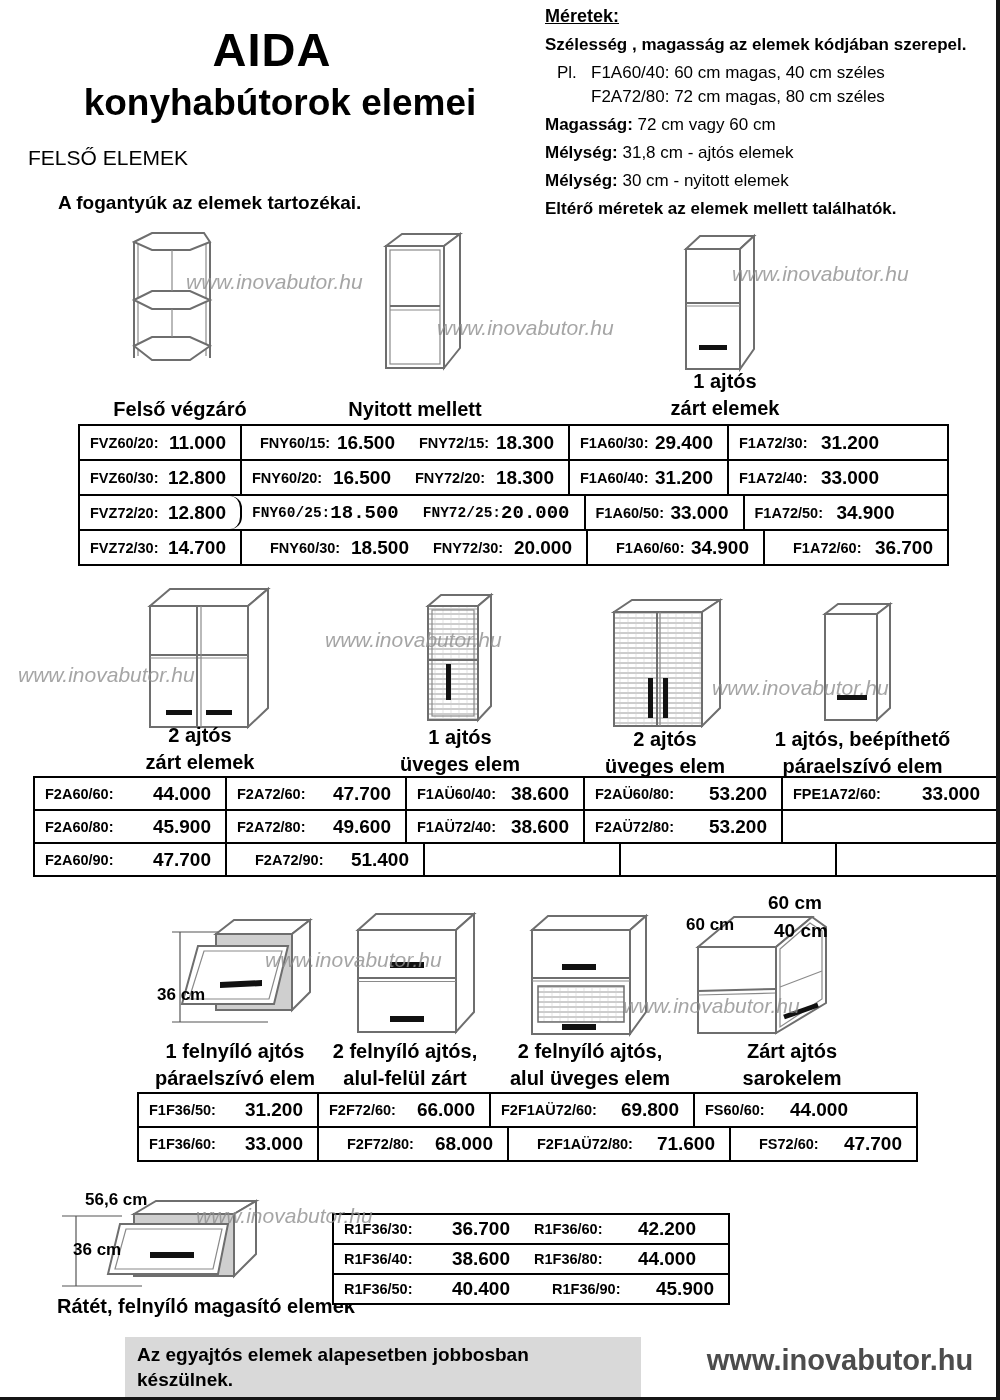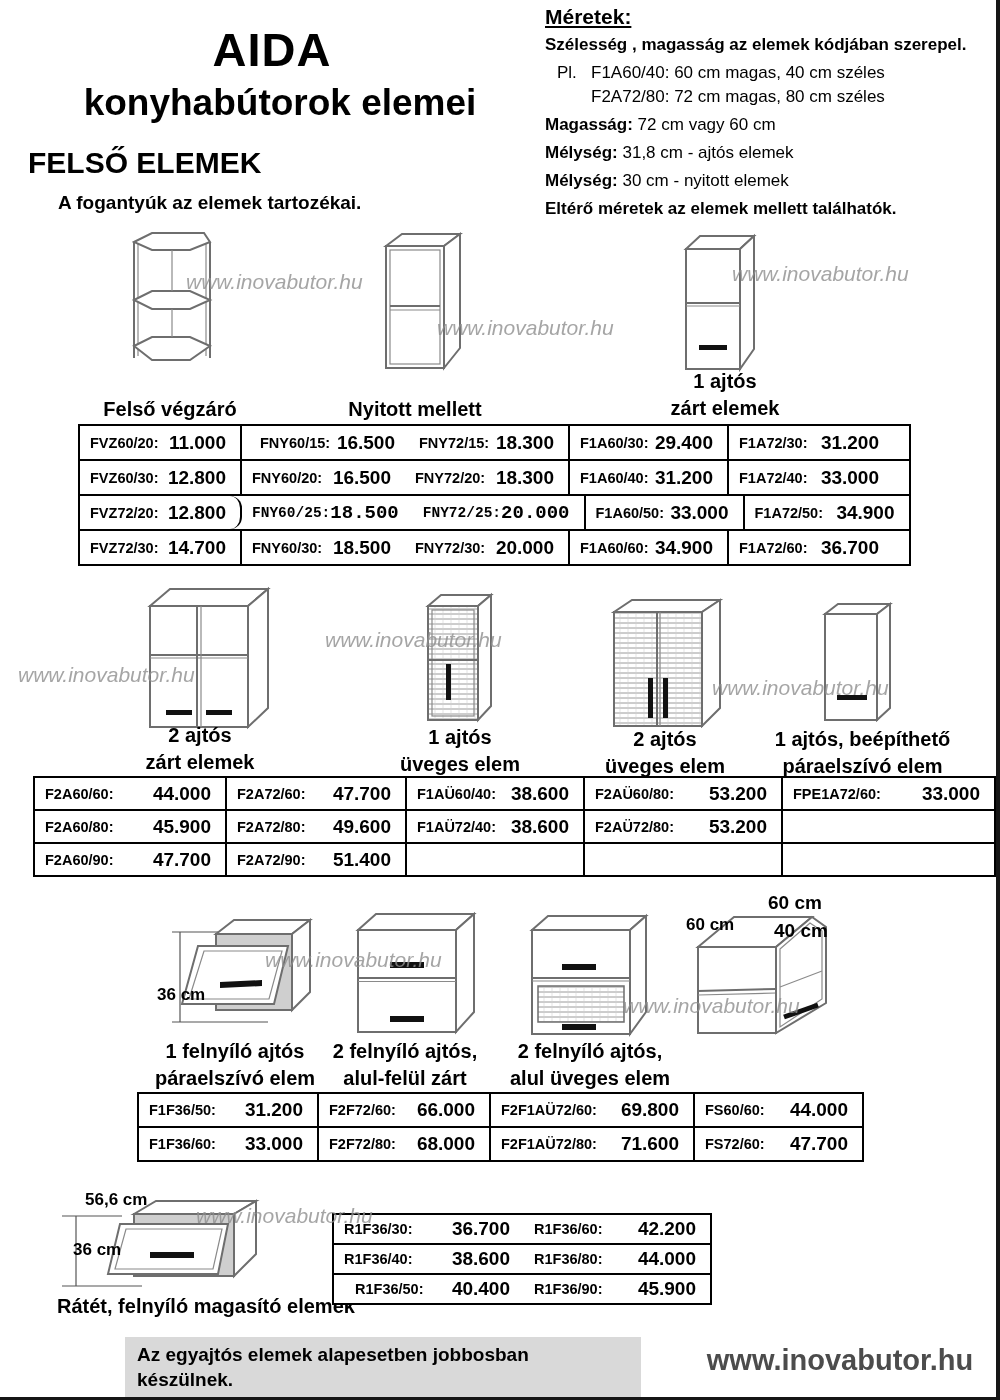--- a/index.html
+++ b/index.html
@@ -3,37 +3,37 @@
 <meta charset="utf-8">
 <title>AIDA konyhabútorok elemei</title>
 <style>
   html,body{margin:0;padding:0;background:#e8e8e8;}
   .page{position:relative;width:1000px;height:1400px;background:#ffffff;overflow:hidden;
         font-family:"Liberation Sans", sans-serif;color:#000;}
   .abs{position:absolute;}
   
   .title{font-size:47px;font-weight:bold;text-align:center;letter-spacing:1px;}
   .subtitle{font-size:37px;font-weight:bold;text-align:center;}
-  .section-title{font-size:30px;font-weight:bold;}
+  .section-title{font-size:21px;font-weight:normal;}
   .section-note{font-size:19px;font-weight:bold;}
   
   .info{width:455px;font-size:17px;line-height:17px;}
   .info .ln{margin-bottom:11px;}
   .info .b{font-weight:bold;}
-  .info .u{text-decoration:underline;font-size:21px;}
+  .info .u{text-decoration:underline;font-size:18px;}
   .plrow{display:flex;}
   .plrow .pl{width:34px;margin-left:12px;}
   .plrow .pll{margin-bottom:7px;}
   
   .caption{font-size:20px;font-weight:bold;text-align:center;line-height:27px;}
   .caption-left{font-size:20px;font-weight:bold;line-height:24px;}
   
   .ptable{position:absolute;border:2px solid #000;background:#fff;}
   .prow{display:flex;border-bottom:2px solid #000;}
-  .prow:last-child{border-bottom:none;}
+  .prow:last-child{border-bottom:none;gap:18px;}
   .pcell{display:flex;align-items:center;border-right:2px solid #000;box-sizing:border-box;height:var(--rowh,31px);}
   .pcell:last-child{border-right:none;}
   .ptable.nodivs .pcell{border-right:none;}
   .pair{flex:1;display:flex;align-items:center;justify-content:space-between;padding:0 14px 0 10px;}
   .code{font-weight:bold;font-size:14.5px;white-space:nowrap;}
   .price{font-weight:bold;font-size:19px;white-space:nowrap;}
   
   .wm{position:absolute;font-size:21px;font-style:italic;color:#8f8f8f;opacity:.8;white-space:nowrap;}
   
   .dim{position:absolute;font-weight:bold;font-size:17px;white-space:nowrap;}
@@ -109,21 +109,21 @@
 
   <svg class="abs" style="left:680px;top:231px;" width="82" height="142" viewBox="0 0 82 142">
     <polygon class="ln1" points="6,18 20,5 74,5 60,18"></polygon>
     <polygon class="ln1" points="60,18 74,5 74,118 60,138"></polygon>
     <rect class="ln1" x="6" y="18" width="54" height="120"></rect>
     <line class="ln1n" x1="6" y1="72" x2="60" y2="72"></line>
       <line class="ln2" x1="6" y1="75" x2="60" y2="75"></line>
     <rect class="hdl" x="19" y="114" width="28" height="5"></rect>
   </svg>
 
-  <div class="abs caption" style="left:70px;top:396px;width:200px;">
+  <div class="abs caption" style="left:80px;top:396px;width:200px;">
     <span>Felső végzáró</span>
   </div>
   <div class="abs caption" style="left:315px;top:396px;width:200px;">
     <span>Nyitott mellett</span>
   </div>
   <div class="abs caption" style="left:625px;top:368px;width:200px;">
     <div>1 ajtós</div>
     <div>zárt elemek</div>
   </div>
 
@@ -443,20 +443,24 @@
     <div>páraelszívó elem</div>
   </div>
   <div class="abs caption" style="left:295px;top:1038px;width:220px;">
     <div>2 felnyíló ajtós,</div>
     <div>alul-felül zárt</div>
   </div>
   <div class="abs caption" style="left:480px;top:1038px;width:220px;">
     <div>2 felnyíló ajtós,</div>
     <div>alul üveges elem</div>
   </div>
+  <div class="abs caption" style="left:692px;top:1038px;width:200px;">
+    <div>Zárt ajtós</div>
+    <div>sarokelem</div>
+  </div>
 
   <div class="abs ptable" style="left: 137px; top: 1092px; --rowh: 32px;">
       <div class="prow">
         <div class="pcell" style="flex: 0 0 180px;">
           <div class="pair">
             <span class="code">F1F36/50:</span>
             <span class="price">31.200</span>
           </div>
         </div>
         <div class="pcell" style="flex: 0 0 172px;">
@@ -547,21 +551,21 @@
           </div>
         </div>
         <div class="pcell" style="flex: 0 0 186px;">
           <div class="pair">
             <span class="code">R1F36/80:</span>
             <span class="price">44.000</span>
           </div>
         </div>
       </div>
       <div class="prow">
-        <div class="pcell" style="flex: 0 0 190px; padding-left: 11px;">
+        <div class="pcell" style="flex: 0 0 190px;">
           <div class="pair">
             <span class="code">R1F36/50:</span>
             <span class="price">40.400</span>
           </div>
         </div>
         <div class="pcell" style="flex: 0 0 186px;">
           <div class="pair">
             <span class="code">R1F36/90:</span>
             <span class="price">45.900</span>
           </div>

